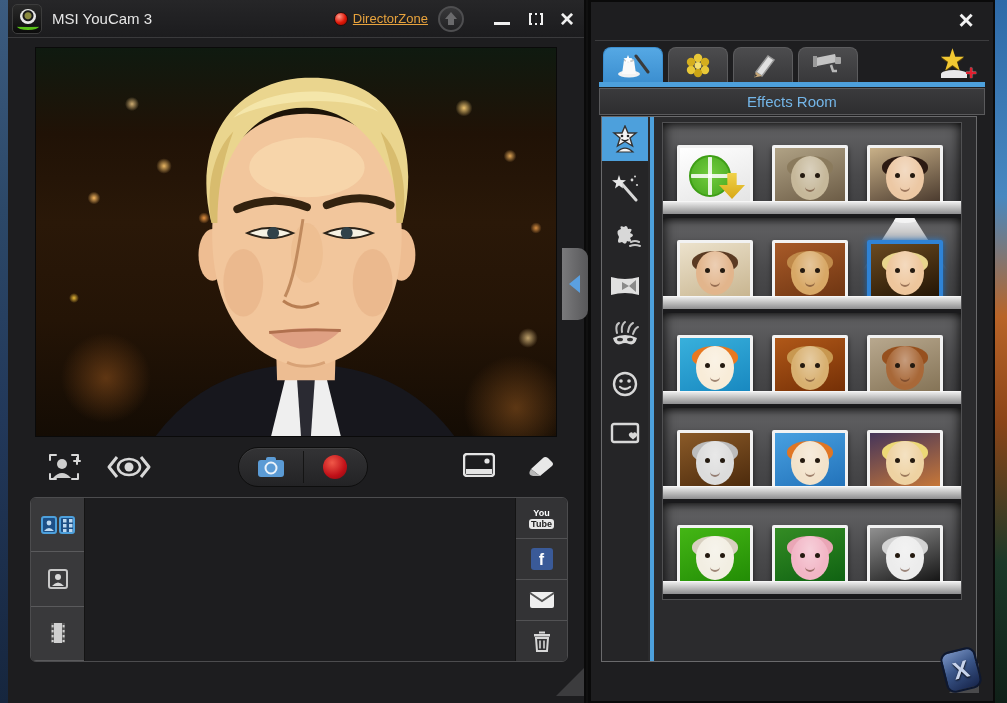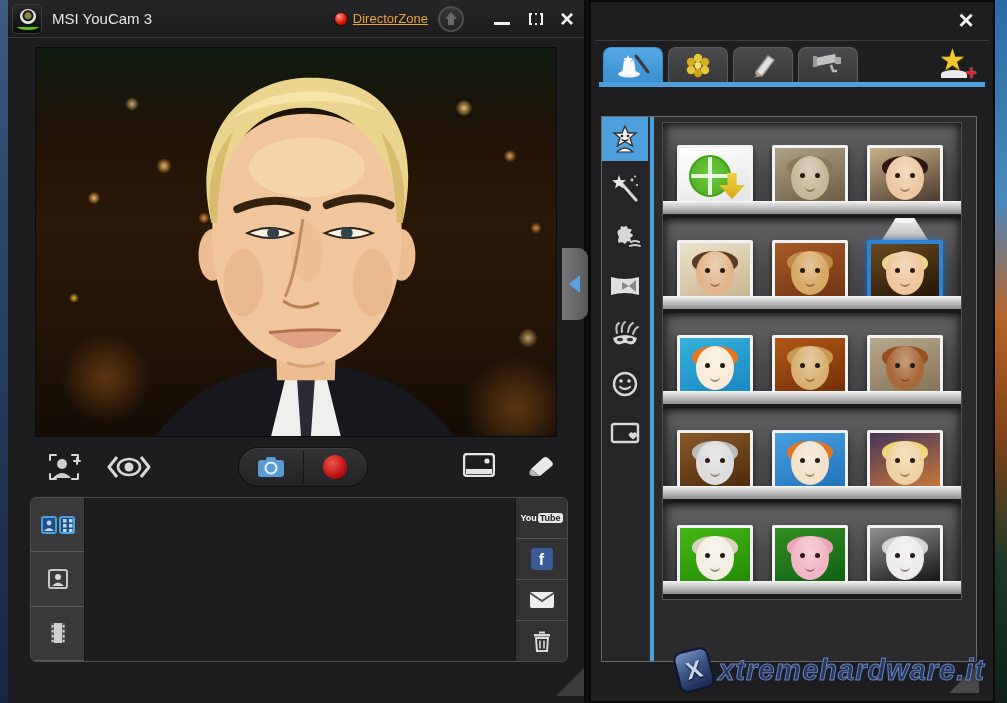--- a/index.html
+++ b/index.html
@@ -82,21 +82,21 @@
   #gallery { left:22px; top:497px; width:538px; height:165px; background:#252527;
     border:1px solid #4c4c4e; border-radius:6px; display:flex; overflow:hidden; }
   #gal-tabs { width:54px; background:#39393b; border-right:1px solid #141414; display:flex; flex-direction:column; }
   .gal-tab { height:55px; display:flex; align-items:center; justify-content:center;
     border-bottom:1px solid #5a5a5c; cursor:pointer; }
   #gal-content { flex:1; background:#1d1d1f; }
   #gal-share { width:52px; background:#333335; border-left:1px solid #141414; display:flex; flex-direction:column; }
   .share-btn { flex:1; display:flex; align-items:center; justify-content:center;
     border-bottom:1px solid #525254; cursor:pointer; }
   .share-btn:last-child { border-bottom:none; }
-  #yt-ico { display:flex; align-items:center; gap:1px; }
+  #yt-ico { display:flex; align-items:center; gap:1px;flex-direction:column; }
   #yt-you { color:#fff; font-size:9px; font-weight:bold; }
   #yt-tube { background:#e8e8e8; color:#222; font-size:9px; font-weight:bold;
     border-radius:3px; padding:0 2px; }
   #fb-ico { width:22px; height:22px; background:#3a5a98; border-radius:3px; color:#fff;
     font-weight:bold; font-size:16px; display:flex; align-items:flex-end; justify-content:center; line-height:20px; }
 
   
   #collapse-handle { left:554px; top:248px; width:26px; height:72px;
     background:linear-gradient(90deg,#7a7a7c,#58585a); border-radius:0 10px 10px 0; cursor:pointer; }
   #collapse-arrow { position:absolute; left:7px; top:27px; width:0; height:0;
@@ -414,20 +414,23 @@
     </div>
   </div>
 
   <div id="add-effect-btn">
     <span class="star">★</span>
     <span class="base"></span>
     <span class="plus">+</span>
   </div>
 
   <div id="fx-bluebar" style="background: rgb(77, 160, 220);"></div>
+  <div id="fx-header">
+    <span>Effects Room</span>
+  </div>
 
   <div id="fx-content">
     <div id="fx-cats">
       <div class="fx-cat active" style="background: rgb(77, 160, 220);">
         <svg width="30" height="28" viewBox="0 0 30 28">
           <path d="M15 1 L18 8 L26 8 L20 13 L22.5 21 L15 16.5 L7.5 21 L10 13 L4 8 L12 8 Z" fill="#f4f4f4" stroke="#333" stroke-width="1.4"></path>
           <circle cx="12" cy="11" r="1.3" fill="#222"></circle>
             <circle cx="18" cy="11" r="1.3" fill="#222"></circle>
           <path d="M11.5 14.5 Q15 17 18.5 14.5" fill="none" stroke="#222" stroke-width="1.4"></path>
           <path d="M7 27 Q15 19 23 27 Z" fill="#f4f4f4" stroke="#333" stroke-width="1.2"></path>
@@ -553,16 +556,15 @@
             <div class="hair" style="--hair: #d4d4d4;"></div>
             <div class="face"></div>
           </div>
           <div class="shelf-ledge"></div>
         </div>
       </div>
   </div>
 
   <div id="watermark">
     <div id="wm-x">X</div>
-    <div id="wm-text">xtremehardware.it</div>
   </div>
   <div id="panel-grip"></div>
 </div>
 
 </body></html>

